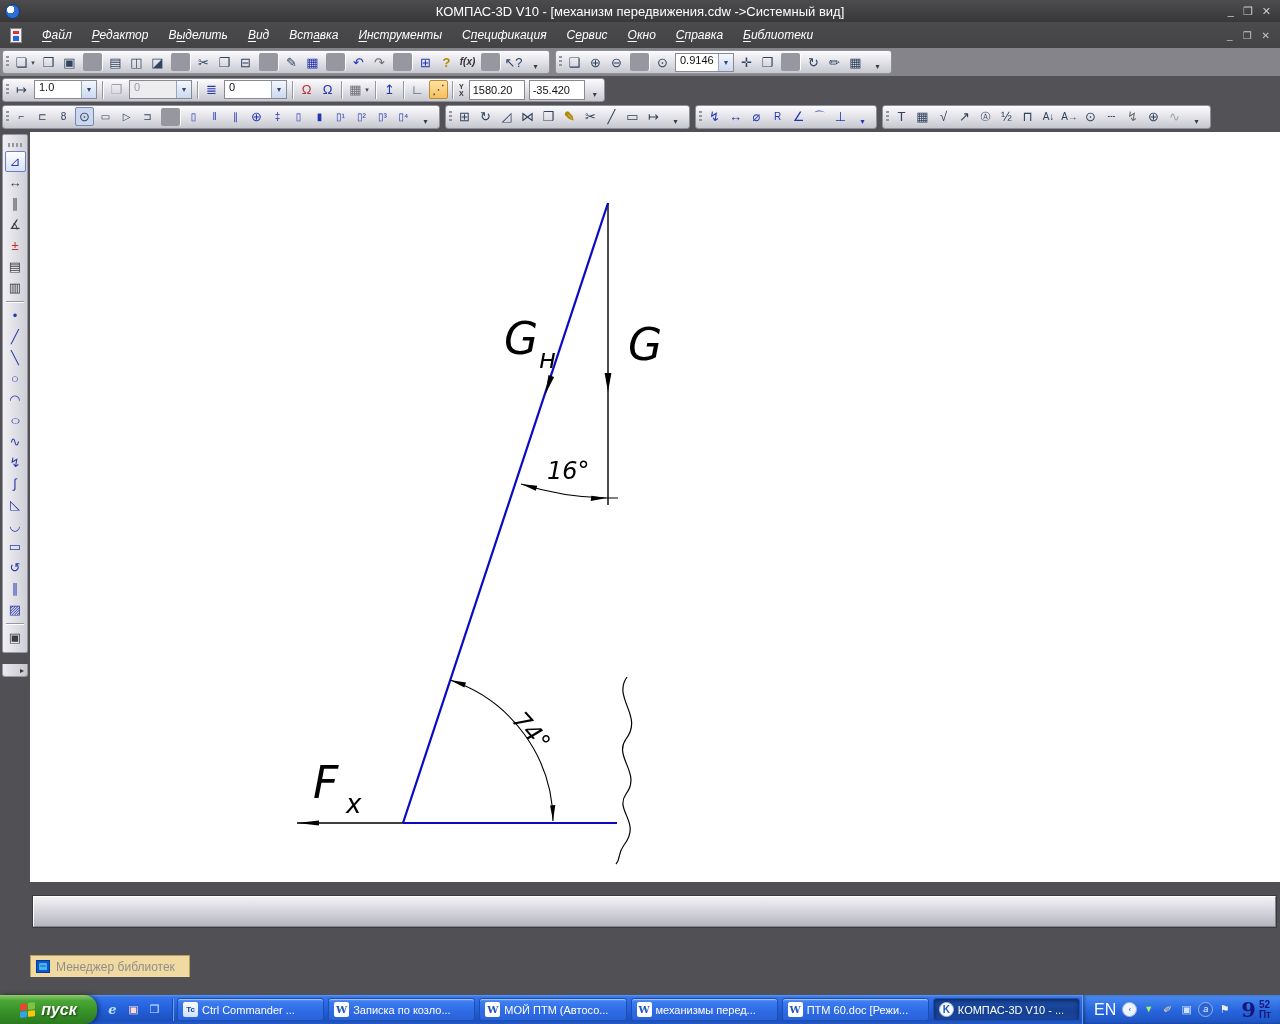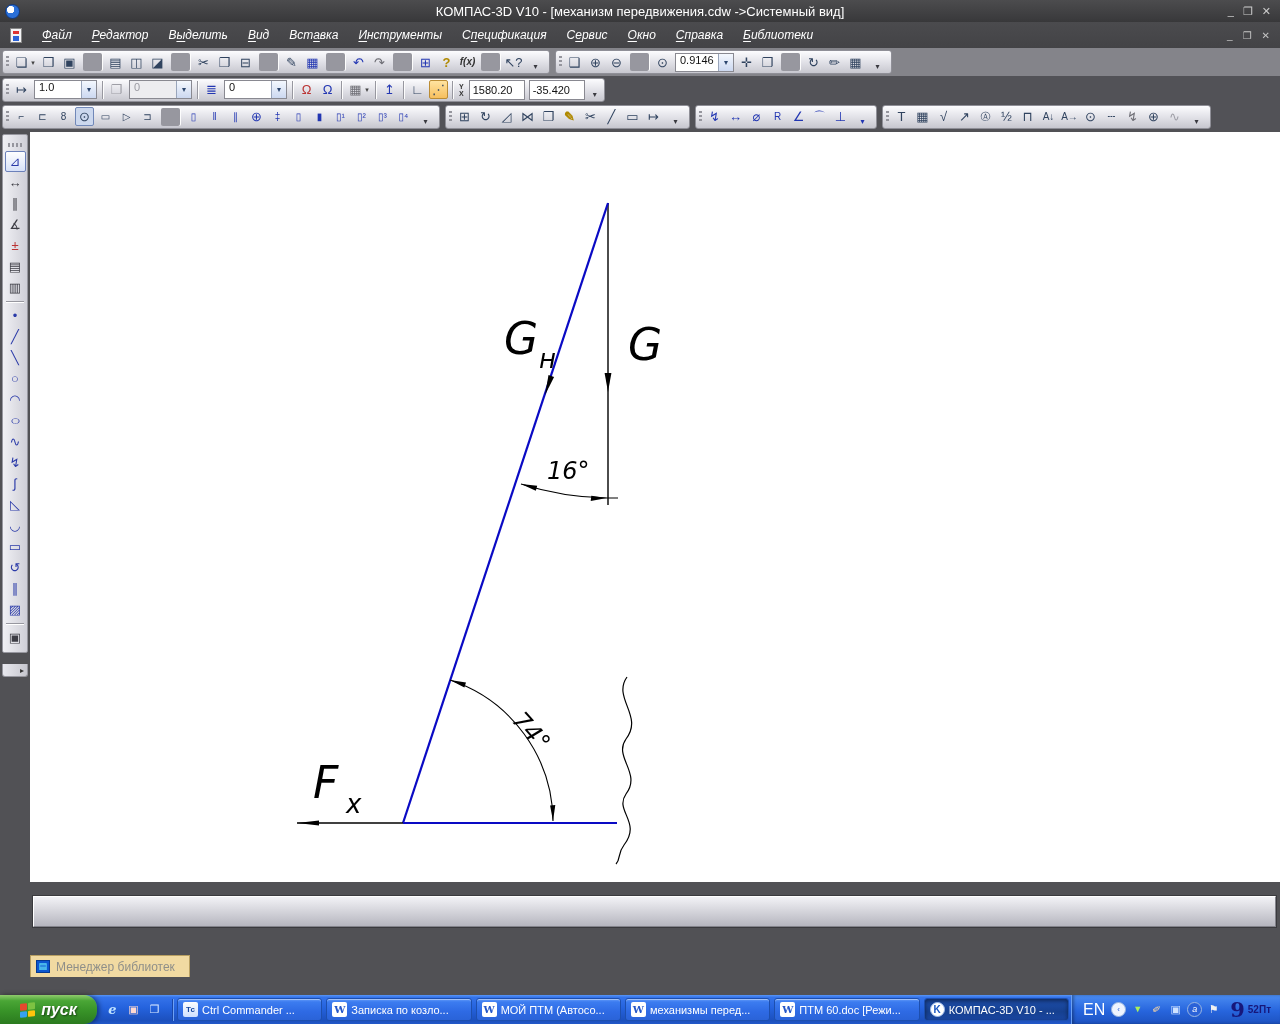--- a/index.html
+++ b/index.html
@@ -148,21 +148,21 @@
   .tr { width:15px; height:15px; display:flex; align-items:center; justify-content:center;
     font-size:10px; line-height:1; border-radius:50%; }
   .tr-circ { background:#eef4ff; color:#2a62d8; font-size:8px; border:1px solid #9ab6e0; }
   .tr-dart { color:#aaf05a; font-size:9px; }
   .tr-pen  { color:#ffd9a0; transform:rotate(10deg); }
   .tr-mon  { color:#cfe2ff; font-size:11px; border-radius:2px; }
   .tr-a    { background:#2a62d8; color:#fff; font-style:italic; border:1px solid #9ab6e0; font-size:9px; }
   .tr-flag { color:#f0f0f0; font-size:11px; }
   .clock { display:flex; align-items:center; gap:3px; margin-left:5px; color:#17177a; }
   .clock .hour { font-family:"DejaVu Serif", serif; font-size:21px; font-weight:bold; line-height:1; }
-  .mmday { display:flex; flex-direction:row; font-size:10px; font-weight:bold; line-height:10px; }
+  .mmday { display:flex; flex-direction:column; font-size:10px; font-weight:bold; line-height:10px; }
 </style>
 </head>
 <body>
 
 <div id="screen">
 
   <div class="titlebar">
     <span class="app-icon"></span>
     <span class="tb-title">КОМПАС-3D V10 - [механизм передвижения.cdw -&gt;Системный вид]</span>
     <span class="win-controls">

